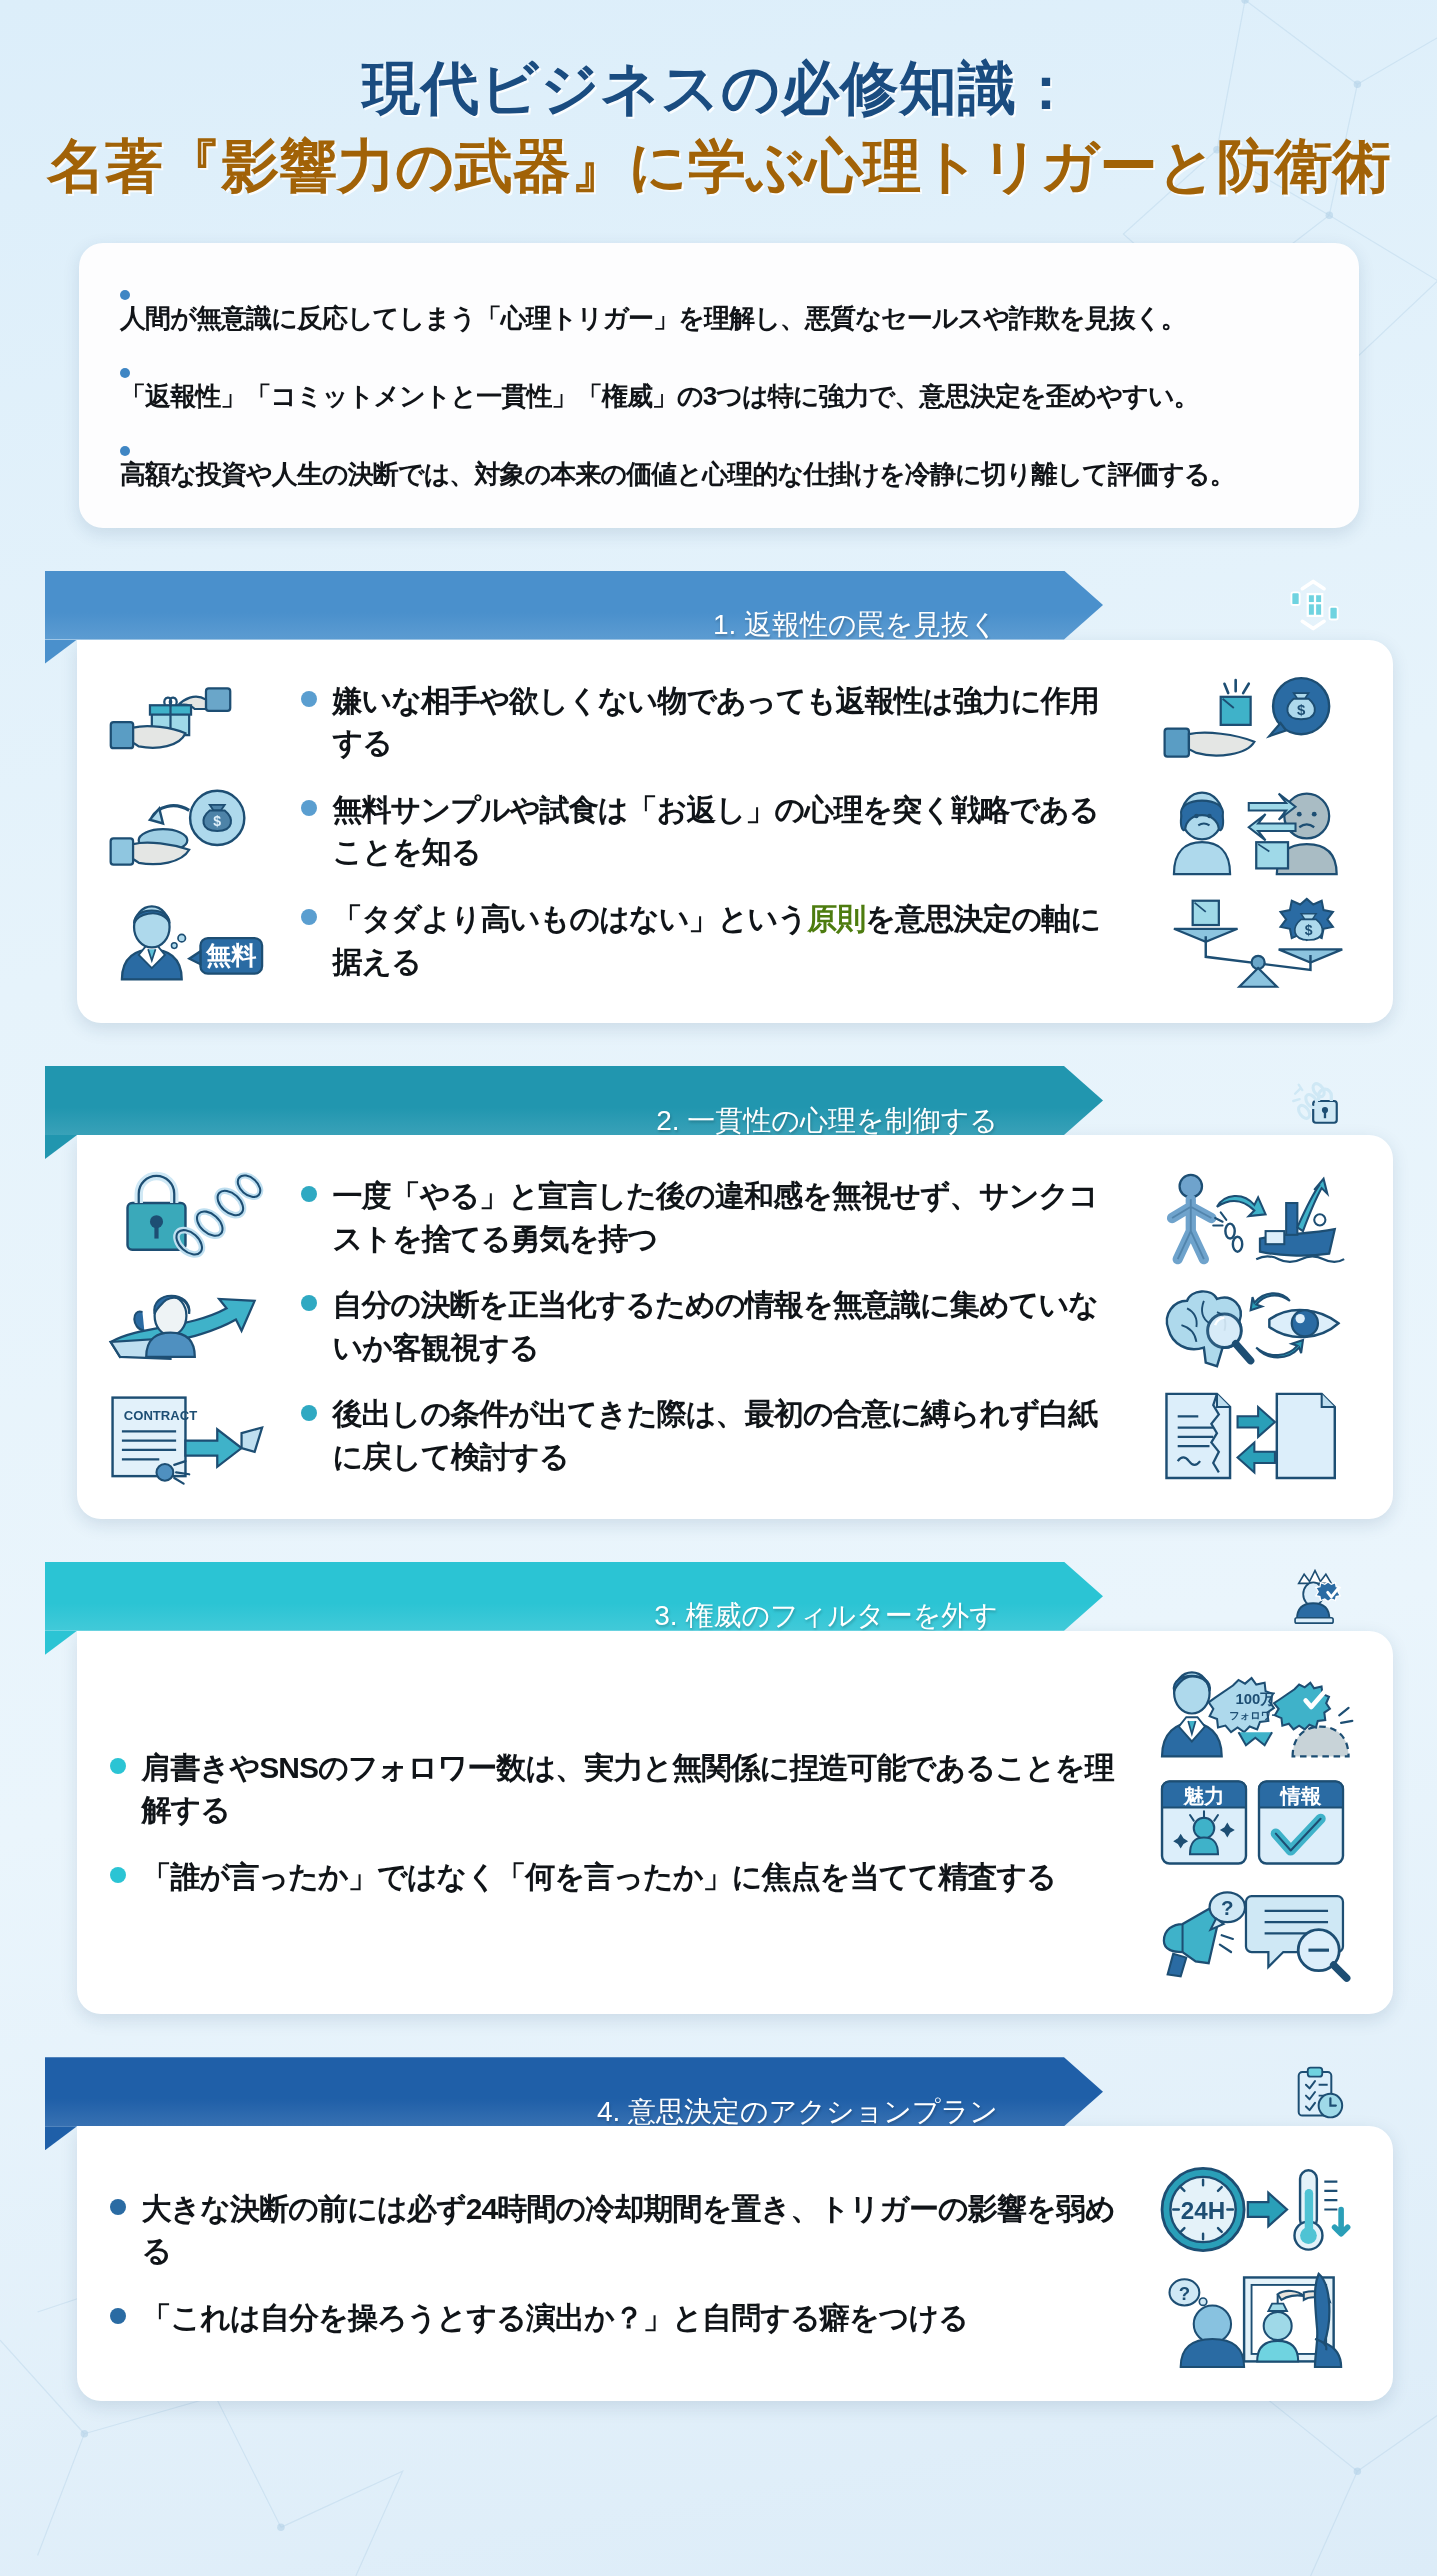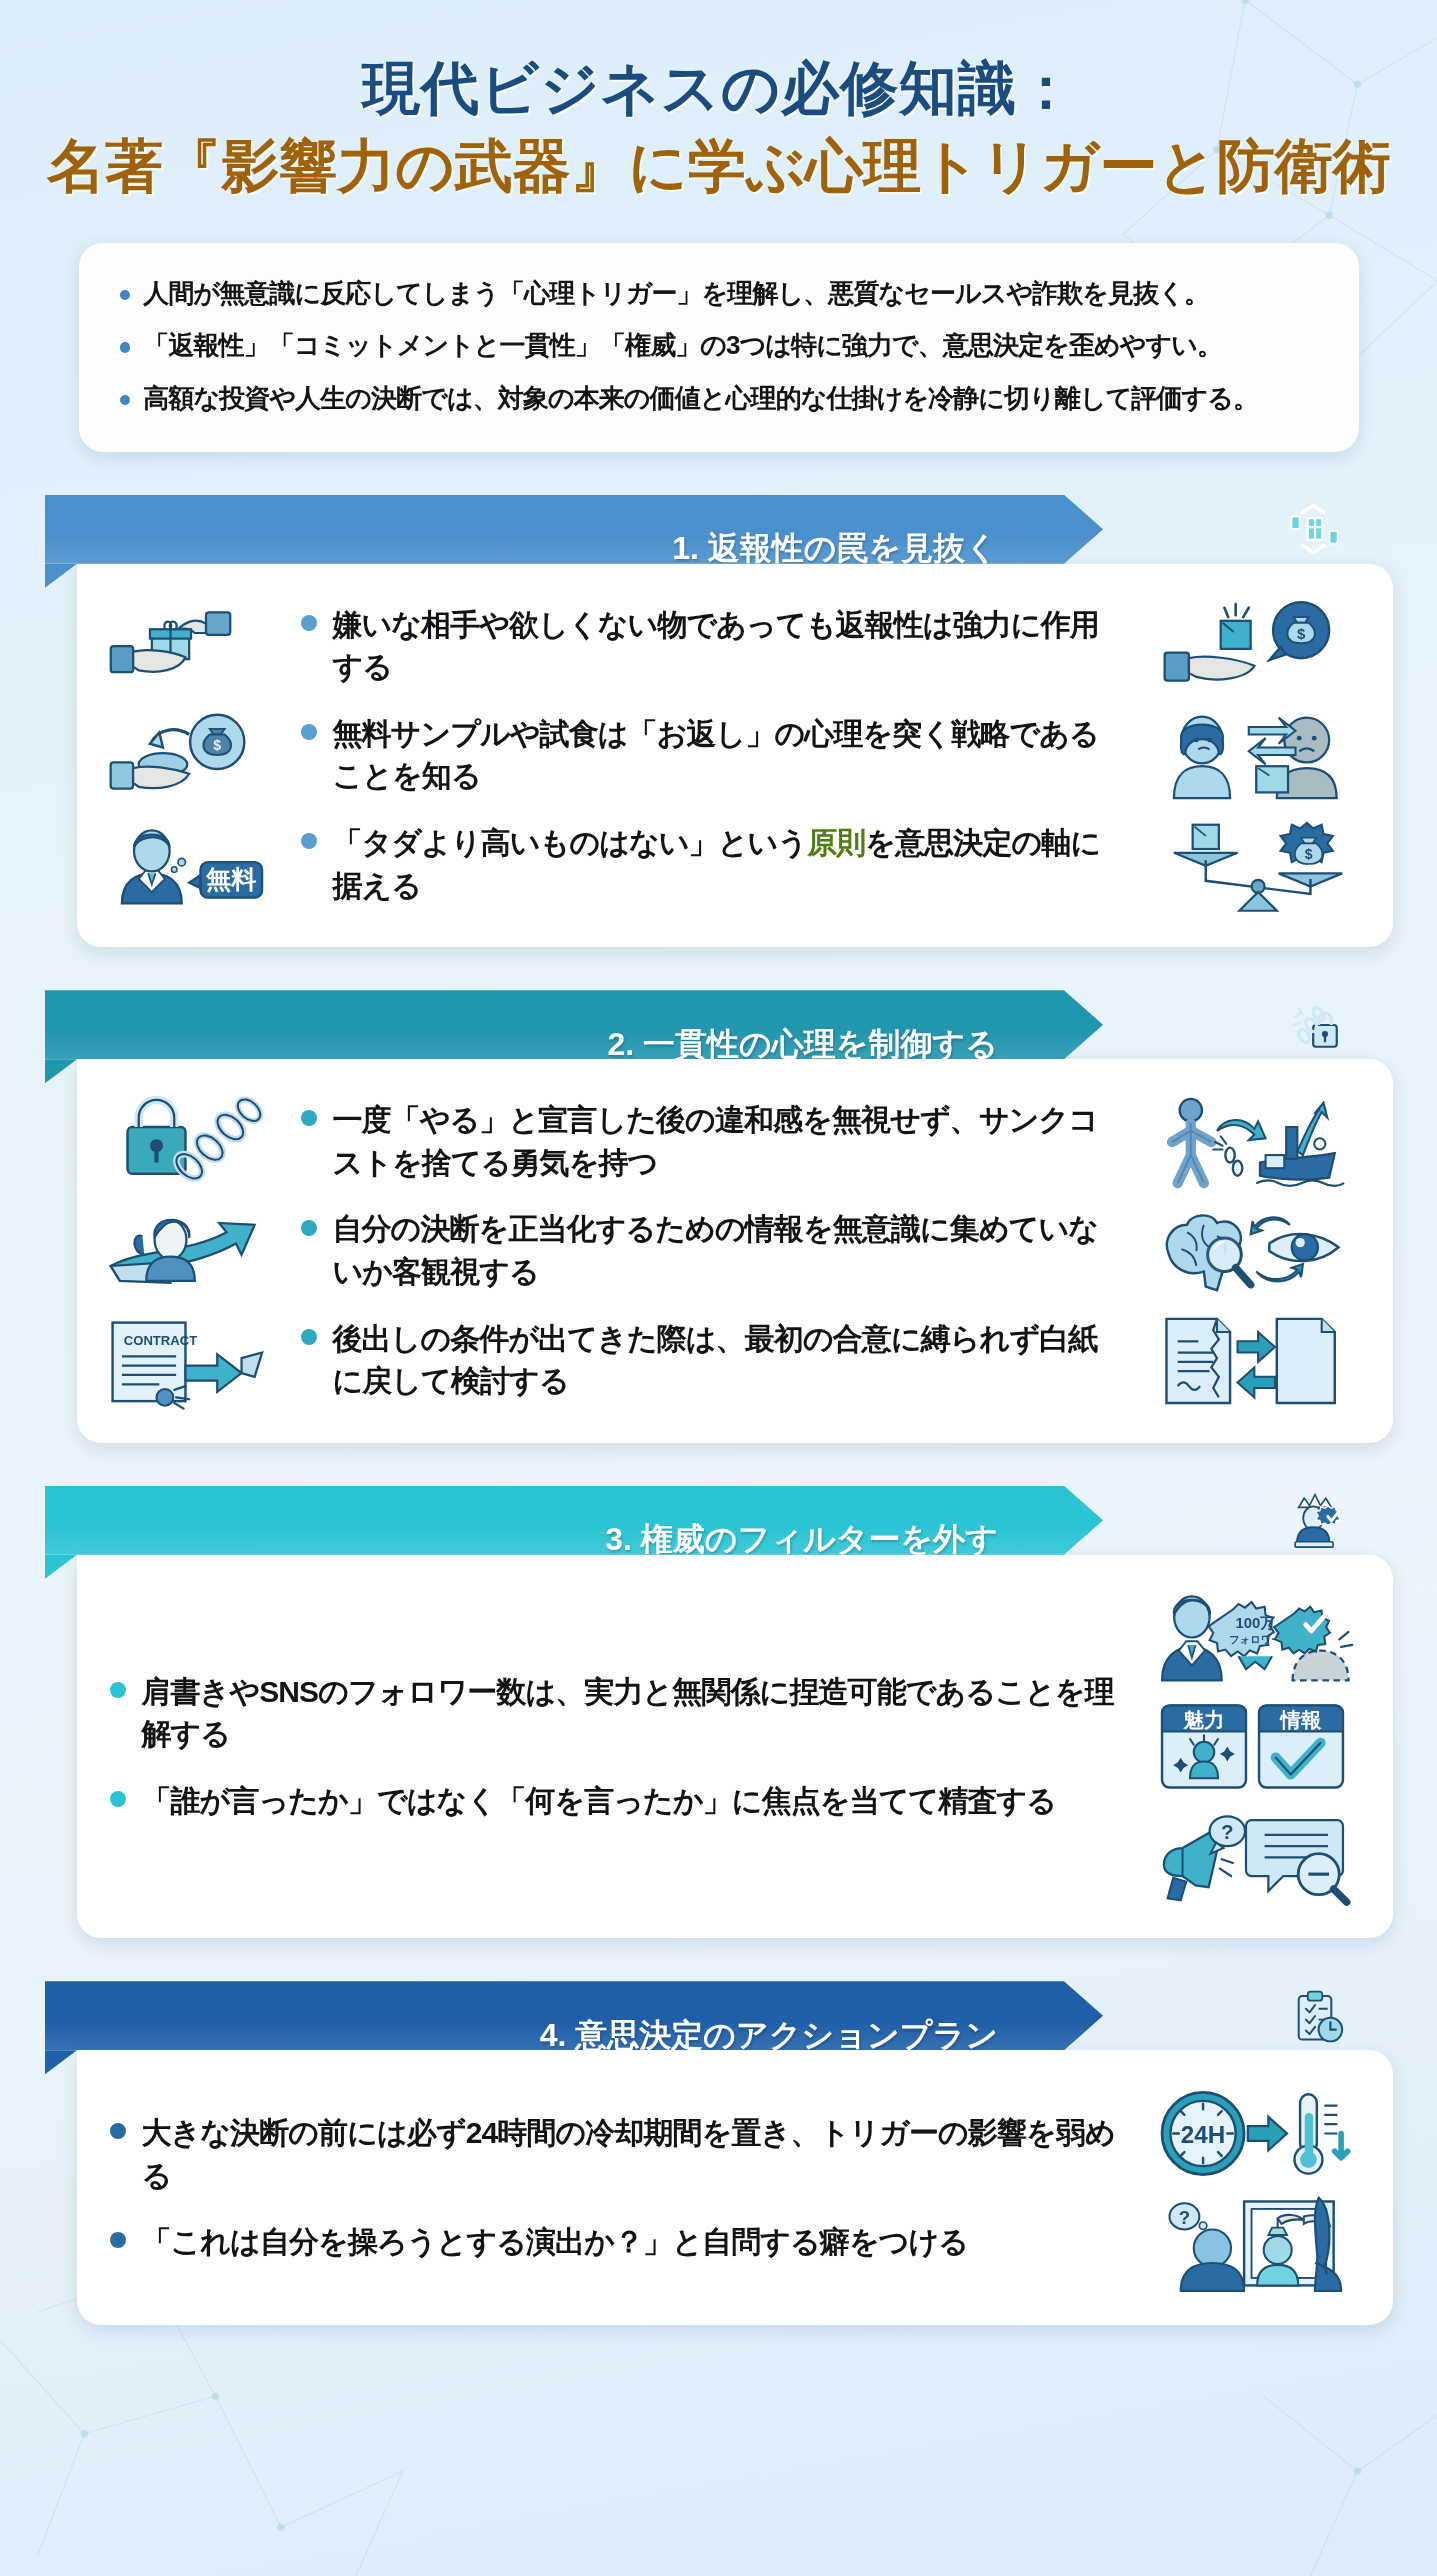--- a/index.html
+++ b/index.html
@@ -22,35 +22,35 @@
   .title-line2 {
     font-size:58px; font-weight:bold; color:#a16207; letter-spacing:0px;
     text-shadow:1.9px 1.9px 0 rgba(255,255,255,.8); line-height:1.3; margin-top:3.7px;
   }
 
   
   .intro {
     margin:39px 34px 0 34px; background:#fdfdfe; border-radius:24px;
     box-shadow:0 5.6px 17px rgba(20,60,100,.12); padding:32px 41px 34px 41px;
   }
-  .intro-item { display:flex; align-items:flex-start; gap:13px; margin-bottom:15px; }
+  .intro-item { display:flex; align-items:flex-start; margin-bottom:15px;flex-direction:column; }
   .intro-item:last-child { margin-bottom:0; }
   .intro-dot { width:10.3px; height:10.3px; border-radius:50%; background:#3f86c4; margin-top:15px; flex:none; }
   .intro-text { font-size:26px; font-weight:bold; color:#111418; line-height:1.45; letter-spacing:-0.9px; }
 
   
   .section { margin-top:43px; position:relative; }
   .sec-head-row { position:relative; height:69px; }
   .sec-head {
     position:relative; height:69px; width:1058px; display:flex;
     align-items:center; justify-content:flex-end; padding-right:105px;
     clip-path:polygon(0 0, calc(100% - 39px) 0, 100% 50%, calc(100% - 39px) 100%, 0 100%);
   }
   .sec-head-title {
-    font-size:32px; font-weight:bold; color:#ffffff; letter-spacing:0px;
+    font-size:28px; font-weight:normal; color:#ffffff; letter-spacing:0px;
     text-shadow:0.9px 1.9px 2.8px rgba(0,0,0,.22);
     margin-top:40px;
   }
   .sec-head-icon { position:absolute; right:49px; top:5.6px; width:58px; height:58px; }
   .sec-tab {
     position:absolute; left:0; top:69px; width:32px; height:24px;
     clip-path:polygon(0 0, 100% 0, 0 100%);
   }
   .sec-body {
     background:#ffffff; border-radius:0 24px 24px 24px; margin-left:32px;

